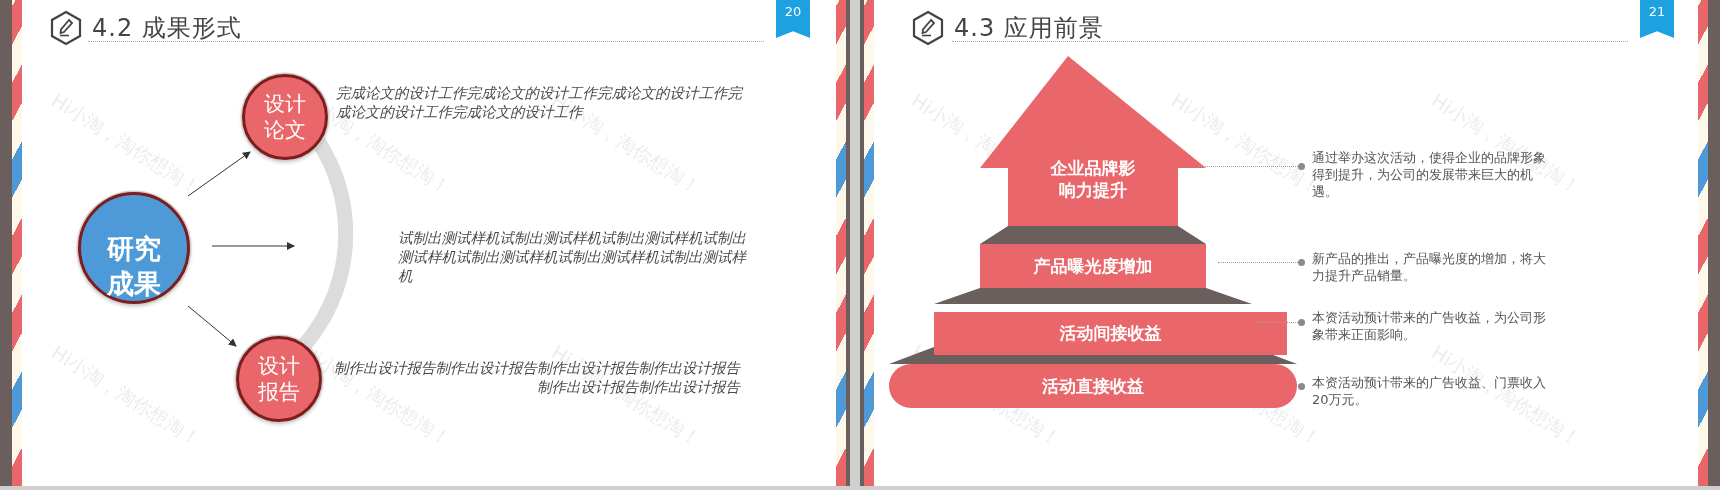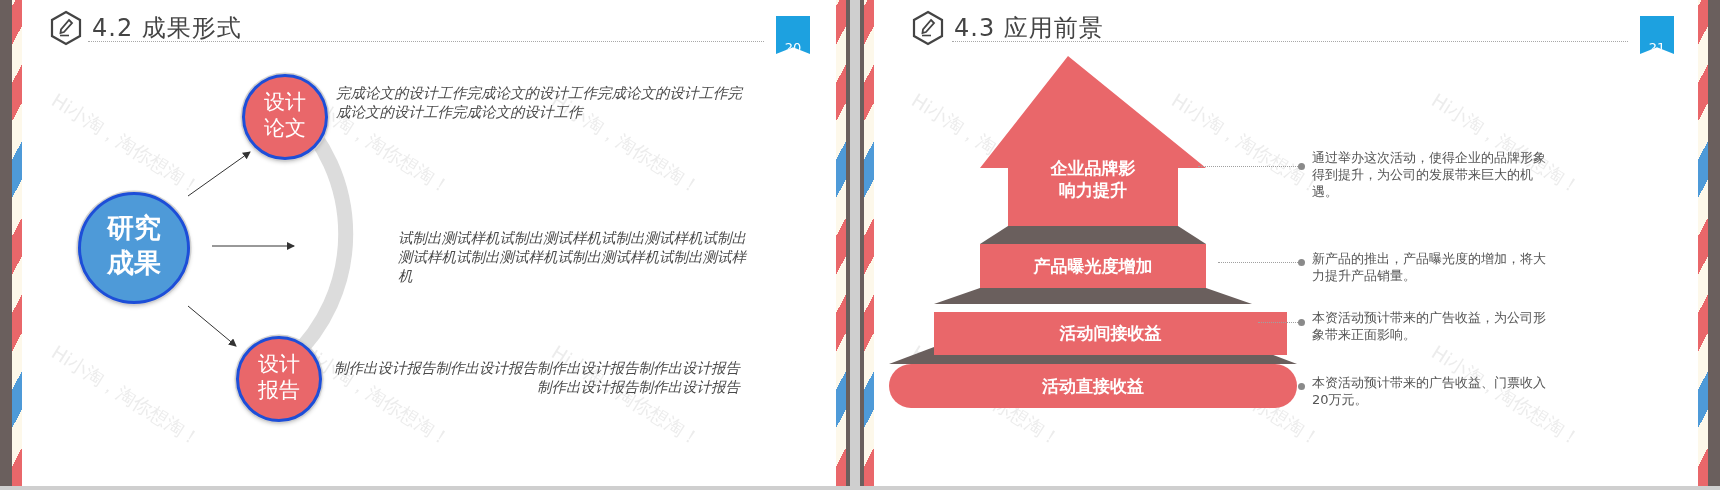--- a/index.html
+++ b/index.html
@@ -29,39 +29,37 @@
   }
 
   .header { position: absolute; top: 8px; height: 40px; display: flex; align-items: center; }
   .hex-icon { width: 36px; height: 36px; margin-right: 8px; }
   .title { font-size: 24px; color: #444; letter-spacing: 1px; }
   .title-rule {
     position: absolute; height: 0; border-top: 1.5px dotted #a8a8a8;
   }
   .page-badge {
     position: absolute; top: 0; width: 34px; height: 38px; background: #1da1e0;
-    color: #fff; font-size: 13px; text-align: center; padding-top: 24px;
+    color: #fff; font-size: 13px; text-align: center; padding-top: 4px;
     clip-path: polygon(0 0, 100% 0, 100% 100%, 50% 82%, 0 100%);
-    margin-top: 16px;
   }
 
   .watermark {
     position: absolute; color: rgba(200,200,200,0.35); font-size: 19px;
     transform: rotate(32deg); transform-origin: left top; white-space: nowrap;
     pointer-events: none;
   }
 
   
   .circle {
     position: absolute; border-radius: 50%; display: flex; align-items: center; justify-content: center;
-    text-align: center; color: #fff; border: 3px solid #1d4ed8;
+    text-align: center; color: #fff; border: 3px solid #7f1d1d;
     box-shadow: 0 0 0 1.5px #d0d0d0, 0 2px 4px rgba(0,0,0,0.25);
-    font-family: Liberation Mono, monospace;
   }
-  .circle.big { background: #4e9ad8; font-weight: bold; font-size: 27px; line-height: 35px; }
+  .circle.big { background: #4e9ad8; font-weight: bold; font-size: 27px; line-height: 35px; align-items: flex-end; }
   .circle.small { background: #e9676a; font-size: 21px; line-height: 26px; }
   .desc { position: absolute; font-size: 14.5px; color: #4a4a4a; line-height: 19px; font-style: italic; }
 
   
   .step {
     position: absolute; background: #e9676a; color: #fff; font-weight: bold; font-size: 17px;
     display: flex; align-items: center; justify-content: center;
   }
   .leader { position: absolute; border-top: 1.5px dotted #a0a0a0; height: 0; }
   .dot { position: absolute; width: 7px; height: 7px; border-radius: 50%; background: #8a8a8a; }

